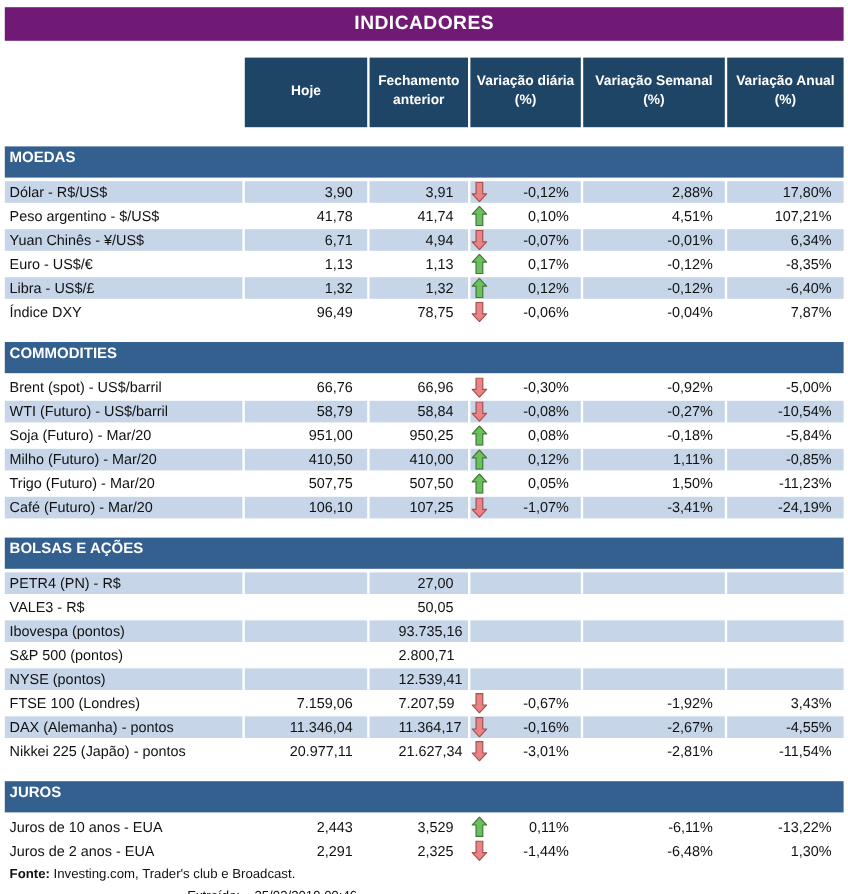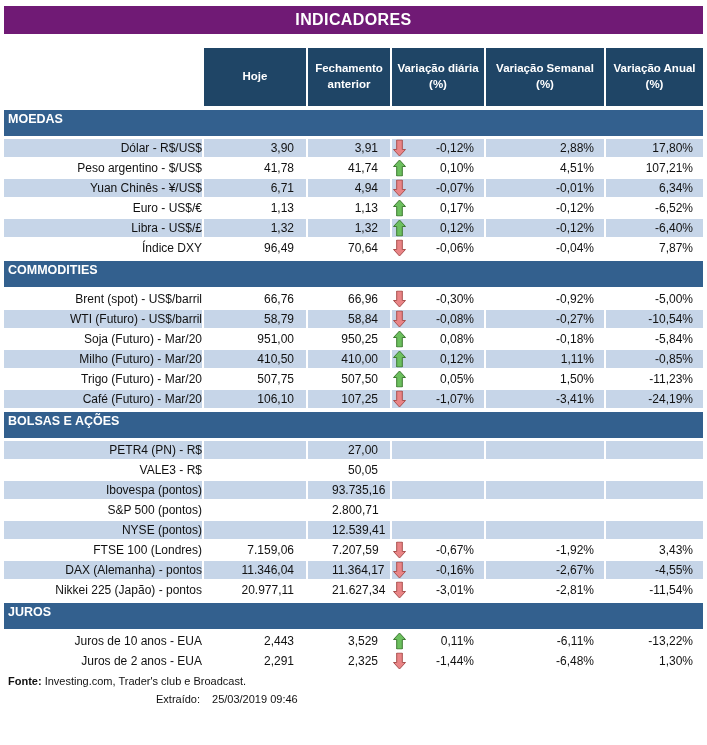--- a/index.html
+++ b/index.html
@@ -26,33 +26,33 @@
   .header-row{margin-top:14px;height:58px;}
   .hcell{
     background:var(--navy);color:#fff;
     font-size:11.5px;font-weight:bold;line-height:1.35;
     display:flex;align-items:center;justify-content:center;text-align:center;
     padding:0 3px;box-sizing:border-box;
   }
   .hcell.blank{background:transparent;}
 
   .section-band{
-    margin-top:4px;height:26px;background:var(--steel);
+    margin-top:16px;height:26px;background:var(--steel);
     color:#fff;font-size:12.5px;font-weight:bold;
     padding:2px 0 0 4px;box-sizing:border-box;
   }
 
   .rows{margin-top:3px;}
   .trow{height:18px;margin-bottom:2px;}
   .cell{
     font-size:12px;line-height:18px;height:18px;
     box-sizing:border-box;white-space:nowrap;overflow:hidden;
   }
   .trow.shaded .cell{background:var(--shade);}
-  .cell.lbl{padding-left:4px;text-align:right;}
+  .cell.lbl{padding-left:4px;text-align:left;}
   .cell.num{text-align:right;padding-right:12px;padding-left:24px;}
   .cell.pct{text-align:right;padding-right:10px;}
   .cell.daily{position:relative;}
   .cell.daily .arr{
     position:absolute;left:1px;top:50%;transform:translateY(-50%);
     width:13px;height:17px;display:block;
   }
 
   .footer{margin-top:2px;font-size:11px;line-height:18px;}
   .footer .l1{padding-left:4px;}
@@ -110,36 +110,36 @@
           <div class="cell pct">6,34%</div>
         </div>
         <div class="grid trow">
           <div class="cell lbl">Euro - US$/€</div>
           <div class="cell num">1,13</div>
           <div class="cell num">1,13</div>
           <div class="cell pct daily">0,17%<svg viewBox="0 0 13 17" class="arr">
               <polygon points="6.5,0.5 12.5,7 9.3,7 9.3,16.5 3.7,16.5 3.7,7 0.5,7" fill="#6CBF5E" stroke="#3E7A33" stroke-width="1"></polygon>
             </svg></div>
           <div class="cell pct">-0,12%</div>
-          <div class="cell pct">-6,52%</div>
+          <div class="cell pct">-8,35%</div>
         </div>
         <div class="grid trow shaded">
           <div class="cell lbl">Libra - US$/£</div>
           <div class="cell num">1,32</div>
           <div class="cell num">1,32</div>
           <div class="cell pct daily">0,12%<svg viewBox="0 0 13 17" class="arr">
               <polygon points="6.5,0.5 12.5,7 9.3,7 9.3,16.5 3.7,16.5 3.7,7 0.5,7" fill="#6CBF5E" stroke="#3E7A33" stroke-width="1"></polygon>
             </svg></div>
           <div class="cell pct">-0,12%</div>
           <div class="cell pct">-6,40%</div>
         </div>
         <div class="grid trow">
           <div class="cell lbl">Índice DXY</div>
           <div class="cell num">96,49</div>
-          <div class="cell num">70,64</div>
+          <div class="cell num">78,75</div>
           <div class="cell pct daily">-0,06%<svg viewBox="0 0 13 17" class="arr">
               <polygon points="6.5,16.5 0.5,10 3.7,10 3.7,0.5 9.3,0.5 9.3,10 12.5,10" fill="#E98486" stroke="#A8504E" stroke-width="1"></polygon>
             </svg></div>
           <div class="cell pct">-0,04%</div>
           <div class="cell pct">7,87%</div>
         </div>
       </div>
       <div class="section-band">COMMODITIES</div>
       <div class="rows">
         <div class="grid trow">

